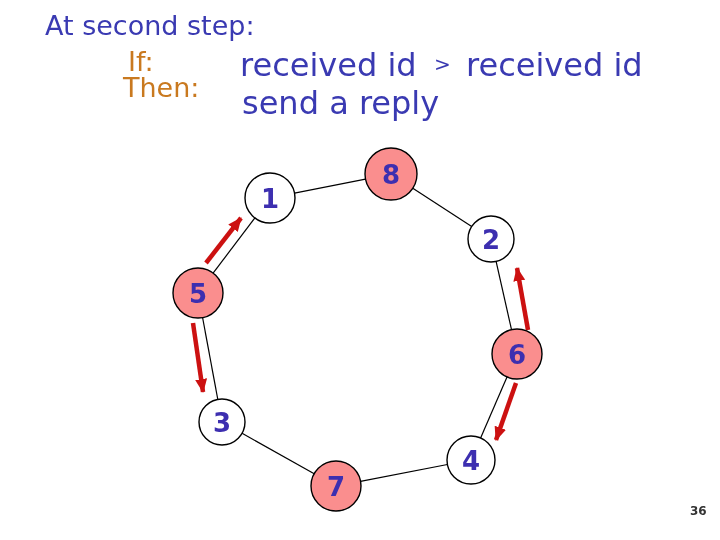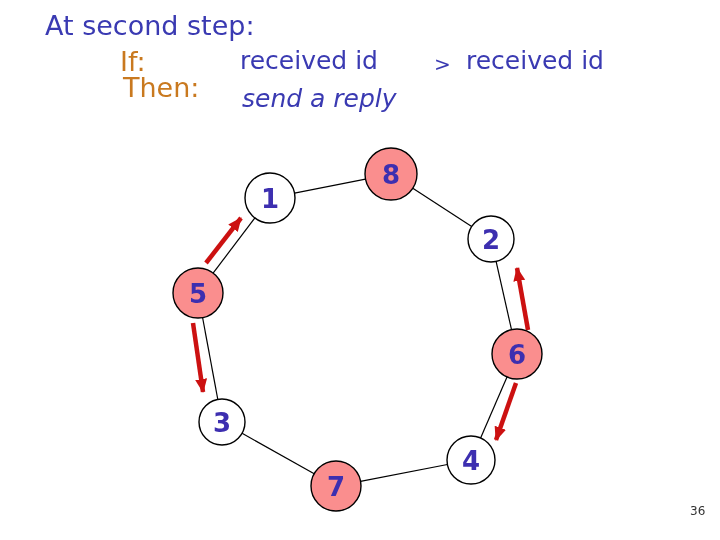--- a/index.html
+++ b/index.html
@@ -4,28 +4,28 @@
 <style>
   html,body{margin:0;padding:0;background:#fff;}
   .slide{
     position:relative;width:720px;height:540px;background:#fff;overflow:hidden;
     font-family:"DejaVu Sans",sans-serif;
     padding-left:40px;
   }
   .slide span,.slide .line1{position:absolute;white-space:nowrap;line-height:1.2;}
   .line1{left:45px;top:10px;font-size:27px;color:#3A3AB2;}
   .kw{color:#C9791F;font-size:27px;}
-  .blue{color:#3A3AB2;font-size:25px;}
-  .pos-if{left:120px;top:46px;}
+  .blue{color:#3A3AB2;font-size:32px;}
+  .pos-if{left:128px;top:46px;}
   .pos-cond{left:240px;top:46px;}
   .pos-gt{left:434px;top:52px;font-size:20px;}
   .pos-cur{left:466px;top:46px;}
   .pos-then{left:123px;top:72px;}
-  .pos-reply{left:242px;top:84px;font-style:italic;}
-  .pagenum{left:690px;top:504px;font-size:12px;color:#333333;}
+  .pos-reply{left:242px;top:84px;}
+  .pagenum{left:690px;top:504px;font-size:12px;color:#333333;font-weight:bold;}
   svg.ring{position:absolute;left:0;top:0;}
   svg.ring text{
     font-family:"DejaVu Sans",sans-serif;font-size:26px;font-weight:bold;
     text-anchor:middle;dominant-baseline:central;
   }
 </style>
 </head>
 <body>
 
 <div class="slide">

